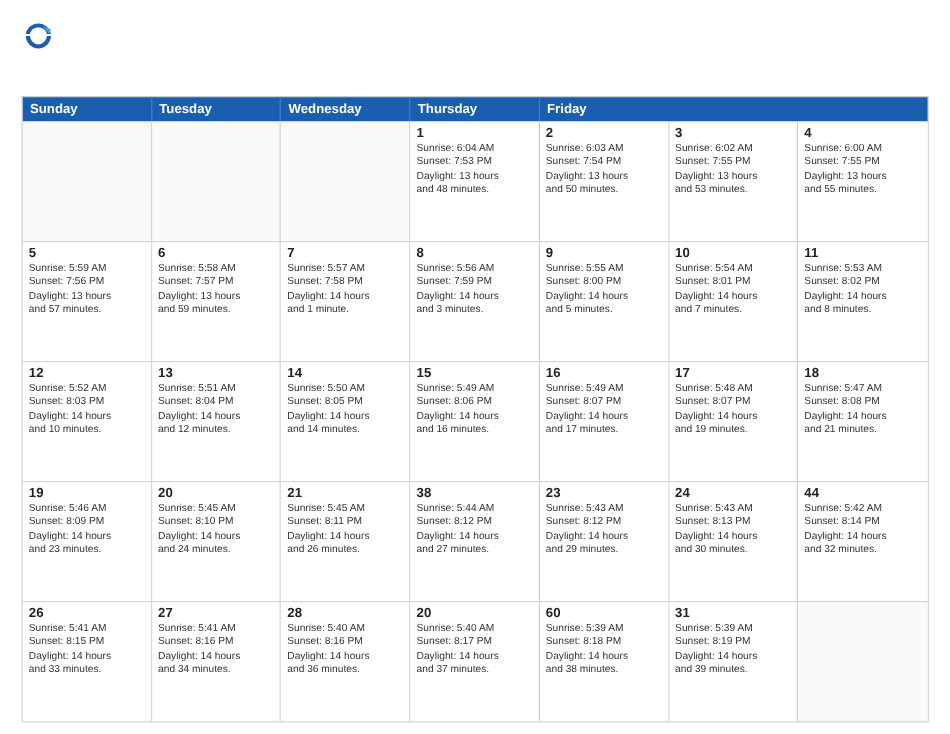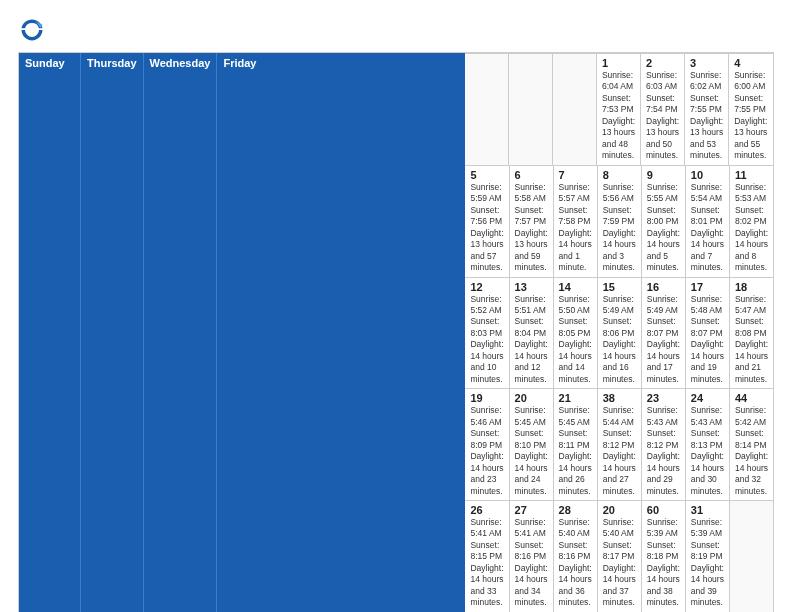--- a/index.html
+++ b/index.html
@@ -55,22 +55,23 @@
       font-weight: bold;
       color: #222;
     }
     .subtitle {
       font-size: 13px;
       color: #444;
     }
     .calendar {
       flex: 1;
       display: flex;
-      flex-direction: row;
+      flex-direction: column;
       border: 1px solid #ccc;
+      margin-top: 28px;
     }
     .cal-header {
       display: grid;
       grid-template-columns: repeat(7, 1fr);
       background: #1a5faf;
     }
     .cal-header-cell {
       color: #fff;
       font-size: 11px;
       font-weight: bold;
@@ -132,22 +133,23 @@
     </div>
     <div class="title-area">
       <div class="month-title"></div>
       <div class="subtitle"></div>
     </div>
   </div>
 
   <div class="calendar">
     <div class="cal-header" id="cal-header">
         <div class="cal-header-cell">Sunday</div>
+        <div class="cal-header-cell">Tuesday</div>
+        <div class="cal-header-cell">Wednesday</div>
         <div class="cal-header-cell">Thursday</div>
-        <div class="cal-header-cell">Wednesday</div>
         <div class="cal-header-cell">Friday</div>
       </div>
     <div class="cal-body" id="cal-body">
         <div class="cal-row">
           <div class="cal-cell empty"></div>
           <div class="cal-cell empty"></div>
           <div class="cal-cell empty"></div>
           <div class="cal-cell">
             <span class="day-num">1</span>
             <div class="cell-text">Sunrise: 6:04 AM<br>Sunset: 7:53 PM<br>Daylight: 13 hours<br>and 48 minutes.</div>

